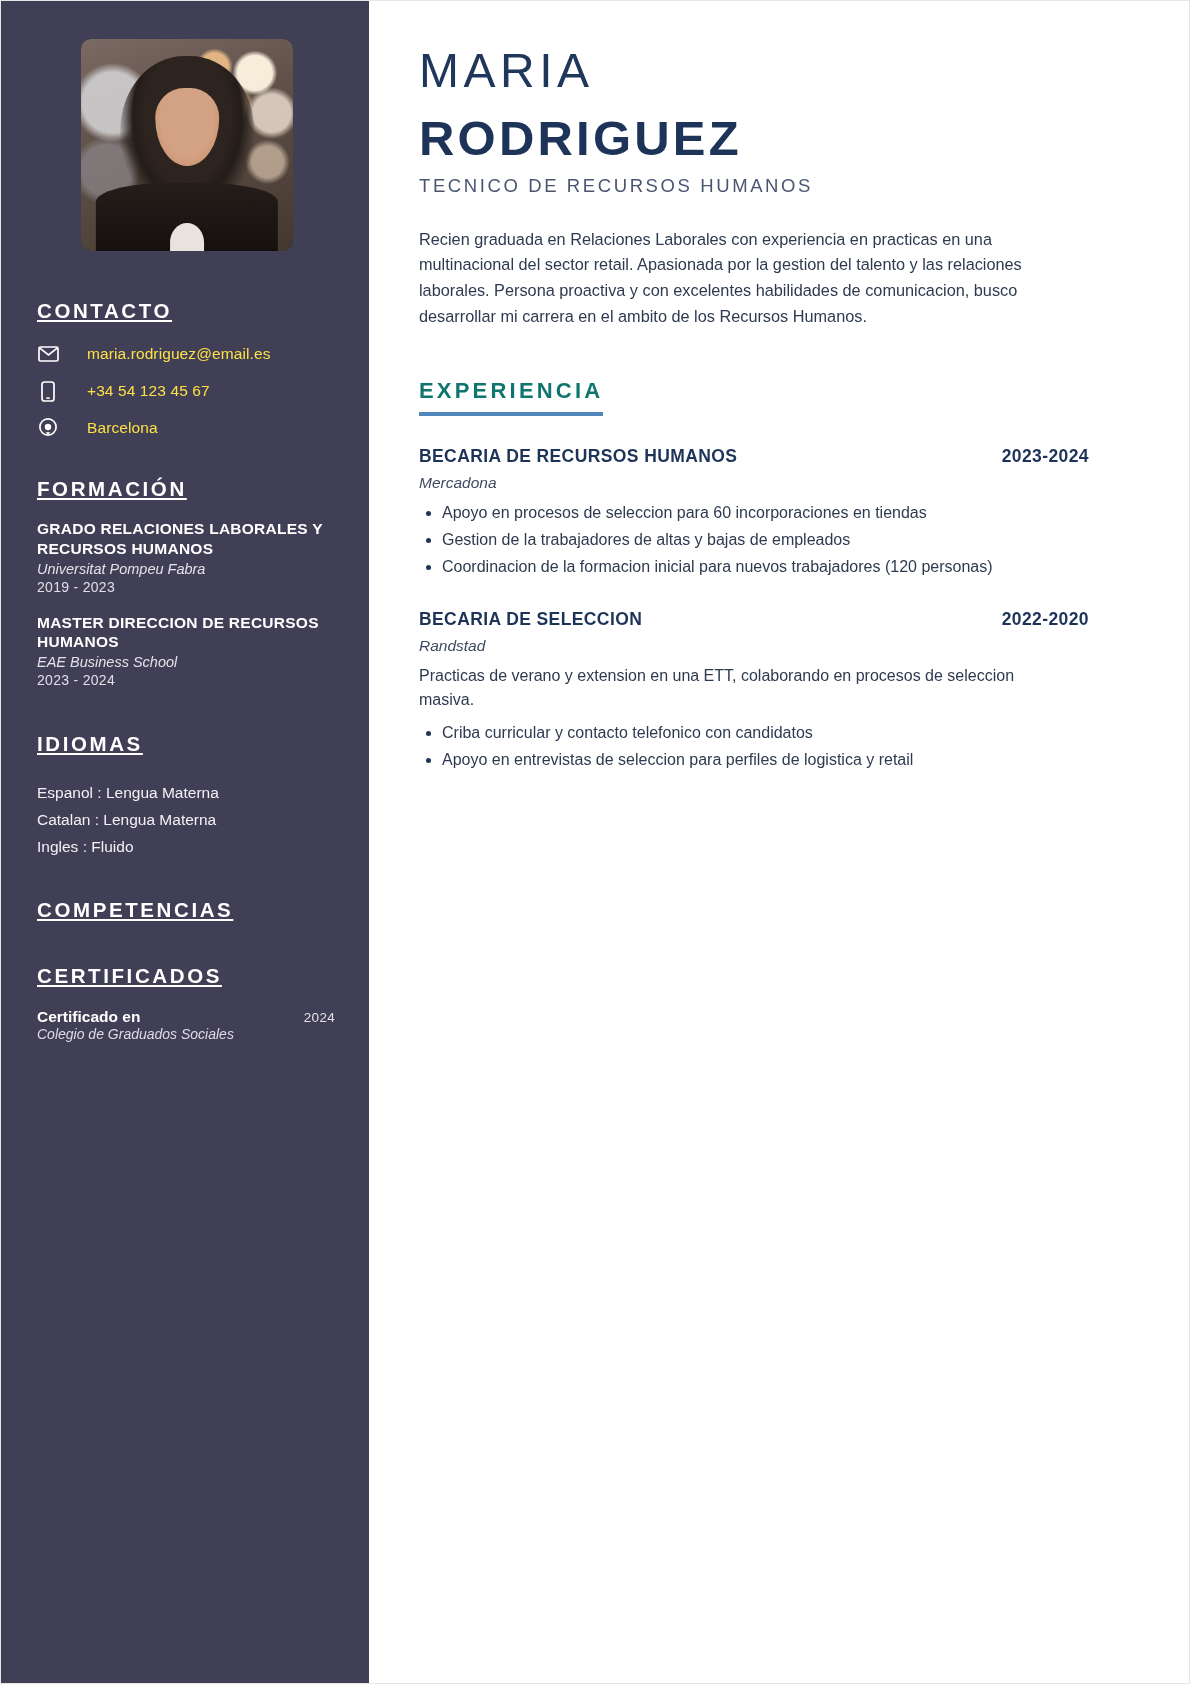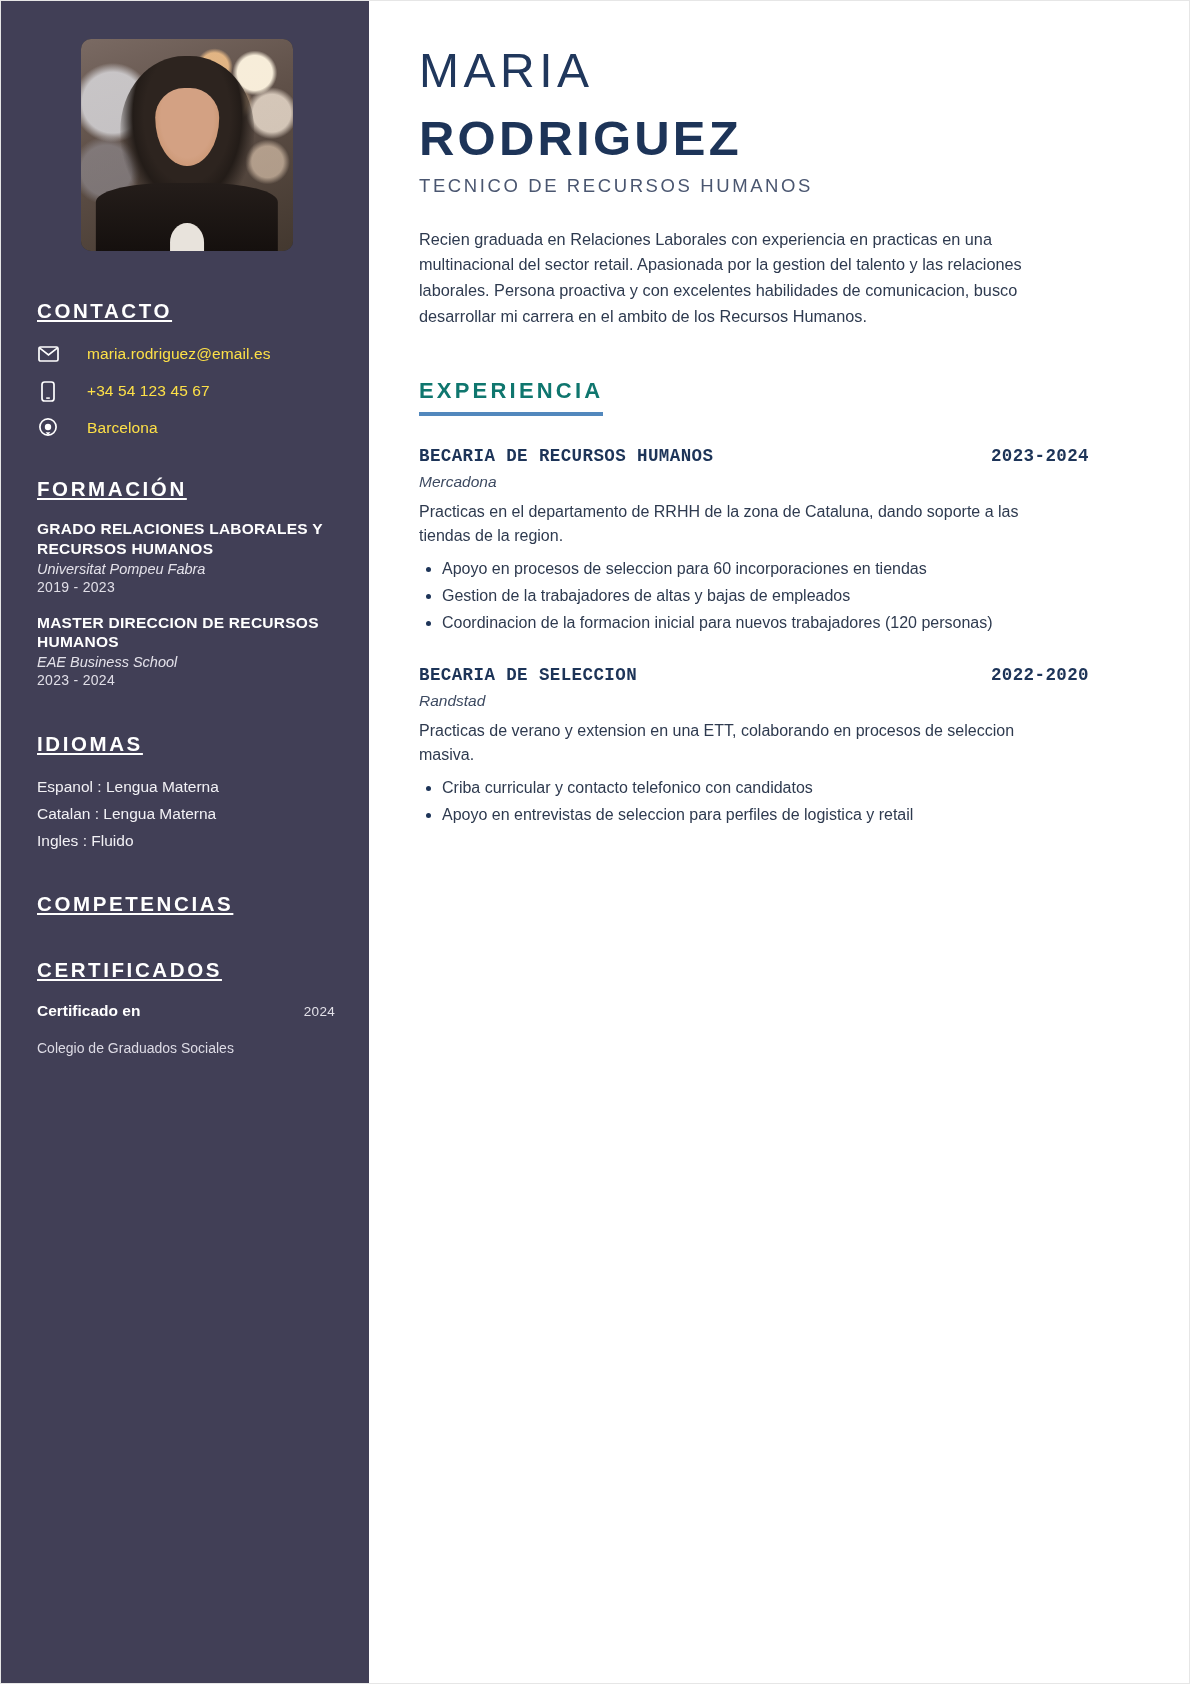--- a/index.html
+++ b/index.html
@@ -129,21 +129,21 @@
     margin-top: 2px;
   }
   .edu-years {
     font-size: 14px;
     color: #e0dee7;
     margin-top: 2px;
     letter-spacing: 0.3px;
   }
 
   .idiomas-block { margin-top: 44px; }
-  .lang-list { margin-top: 22px; }
+  .lang-list { margin-top: 28px; }
   .lang-row {
     font-size: 15.5px;
     color: #f2f1f5;
     margin-bottom: 9px;
   }
 
   .competencias-block { margin-top: 42px; }
   .skills-list { margin-top: 4px; }
 
   .certificados-block { margin-top: 42px; }
@@ -160,21 +160,22 @@
     color: #ffffff;
   }
   .cert-year {
     font-size: 13.5px;
     color: #e2e0e8;
     letter-spacing: 0.3px;
   }
   .cert-issuer {
     font-size: 14px;
     color: #dddbe5;
-    margin-top: 20px;
+    margin-top: 0;
+    font-style: italic;
   }
 
   
   .main {
     flex: 1;
     padding: 44px 100px 40px 50px;
     background: #ffffff;
   }
 
   .name-first {
@@ -220,21 +221,20 @@
     border-bottom: 4px solid #5288bd;
   }
 
   .exp-list { margin-top: 30px; }
   .exp-item { margin-bottom: 30px; }
   .exp-head {
     display: flex;
     align-items: flex-start;
     justify-content: space-between;
     gap: 18px;
-    font-family: Liberation Mono, monospace;
   }
   .exp-role {
     font-size: 17.5px;
     font-weight: bold;
     color: #1d3458;
     letter-spacing: 0.4px;
     text-transform: uppercase;
   }
   .exp-dates {
     font-size: 17.5px;
@@ -378,21 +378,20 @@
     <h2 class="section-heading">EXPERIENCIA</h2>
 
     <div class="exp-list">
 
       <article class="exp-item">
         <div class="exp-head">
           <span class="exp-role">BECARIA DE RECURSOS HUMANOS</span>
           <span class="exp-dates">2023-2024</span>
         </div>
         <div class="exp-company">Mercadona</div>
-        <p class="exp-desc">Practicas en el departamento de RRHH de la zona de Cataluna, dando soporte a las tiendas de la region.</p>
         <ul class="exp-bullets">
           <li>Apoyo en procesos de seleccion para 60 incorporaciones en tiendas</li>
           <li>Gestion de la trabajadores de altas y bajas de empleados</li>
           <li>Coordinacion de la formacion inicial para nuevos trabajadores (120 personas)</li>
         </ul>
       </article>
 
       <article class="exp-item">
         <div class="exp-head">
           <span class="exp-role">BECARIA DE SELECCION</span>

